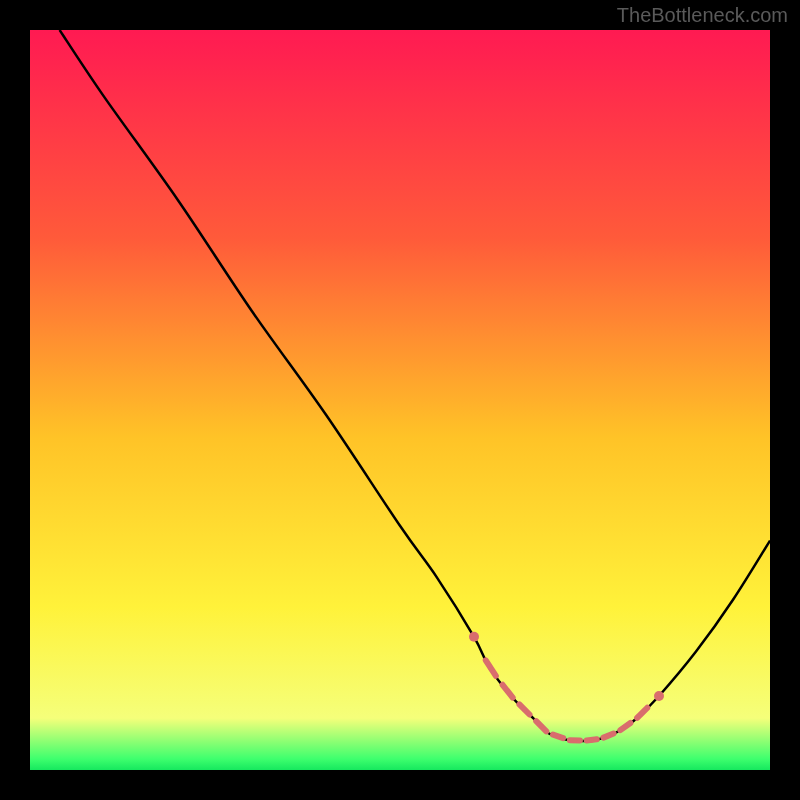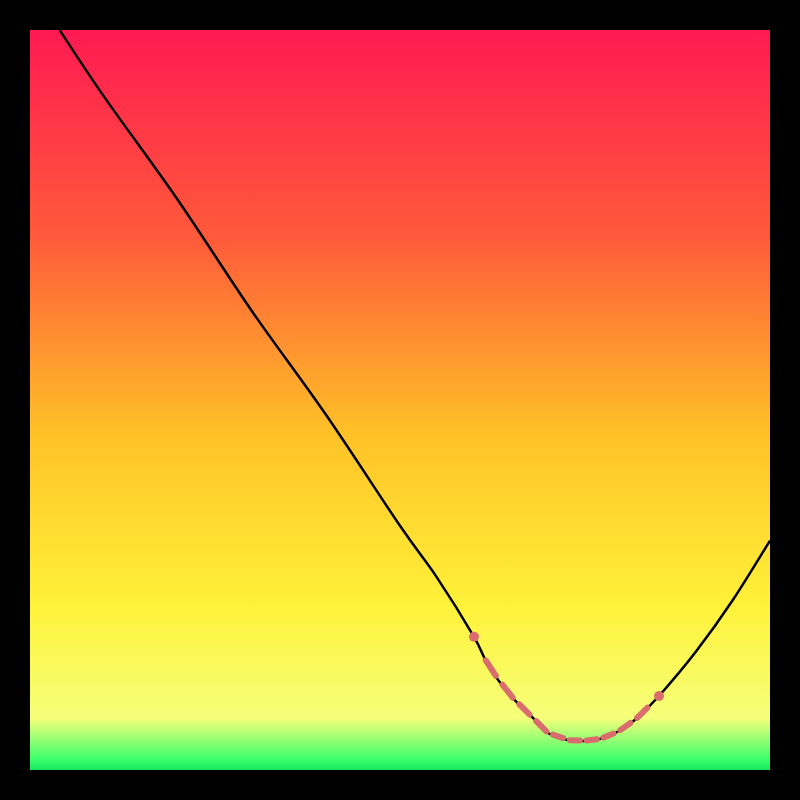--- a/index.html
+++ b/index.html
@@ -34,20 +34,21 @@
     height: 740px;
   }
   svg {
     display: block;
   }
 </style>
 </head>
 <body>
 
 <div class="outer">
+  <div class="watermark">TheBottleneck.com</div>
   <div class="plot">
     <svg id="chart-svg" width="740" height="740" viewBox="0 0 740 740">
         <defs>
           <linearGradient id="bg-grad" x1="0" y1="0" x2="0" y2="1">
             <stop offset="0%" stop-color="#ff1a52"></stop>
             <stop offset="28.000000000000004%" stop-color="#ff5a3a"></stop>
             <stop offset="55.00000000000001%" stop-color="#ffc327"></stop>
             <stop offset="78%" stop-color="#fff23a"></stop>
             <stop offset="93%" stop-color="#f5ff7a"></stop>
             <stop offset="98.5%" stop-color="#3eff6e"></stop>

